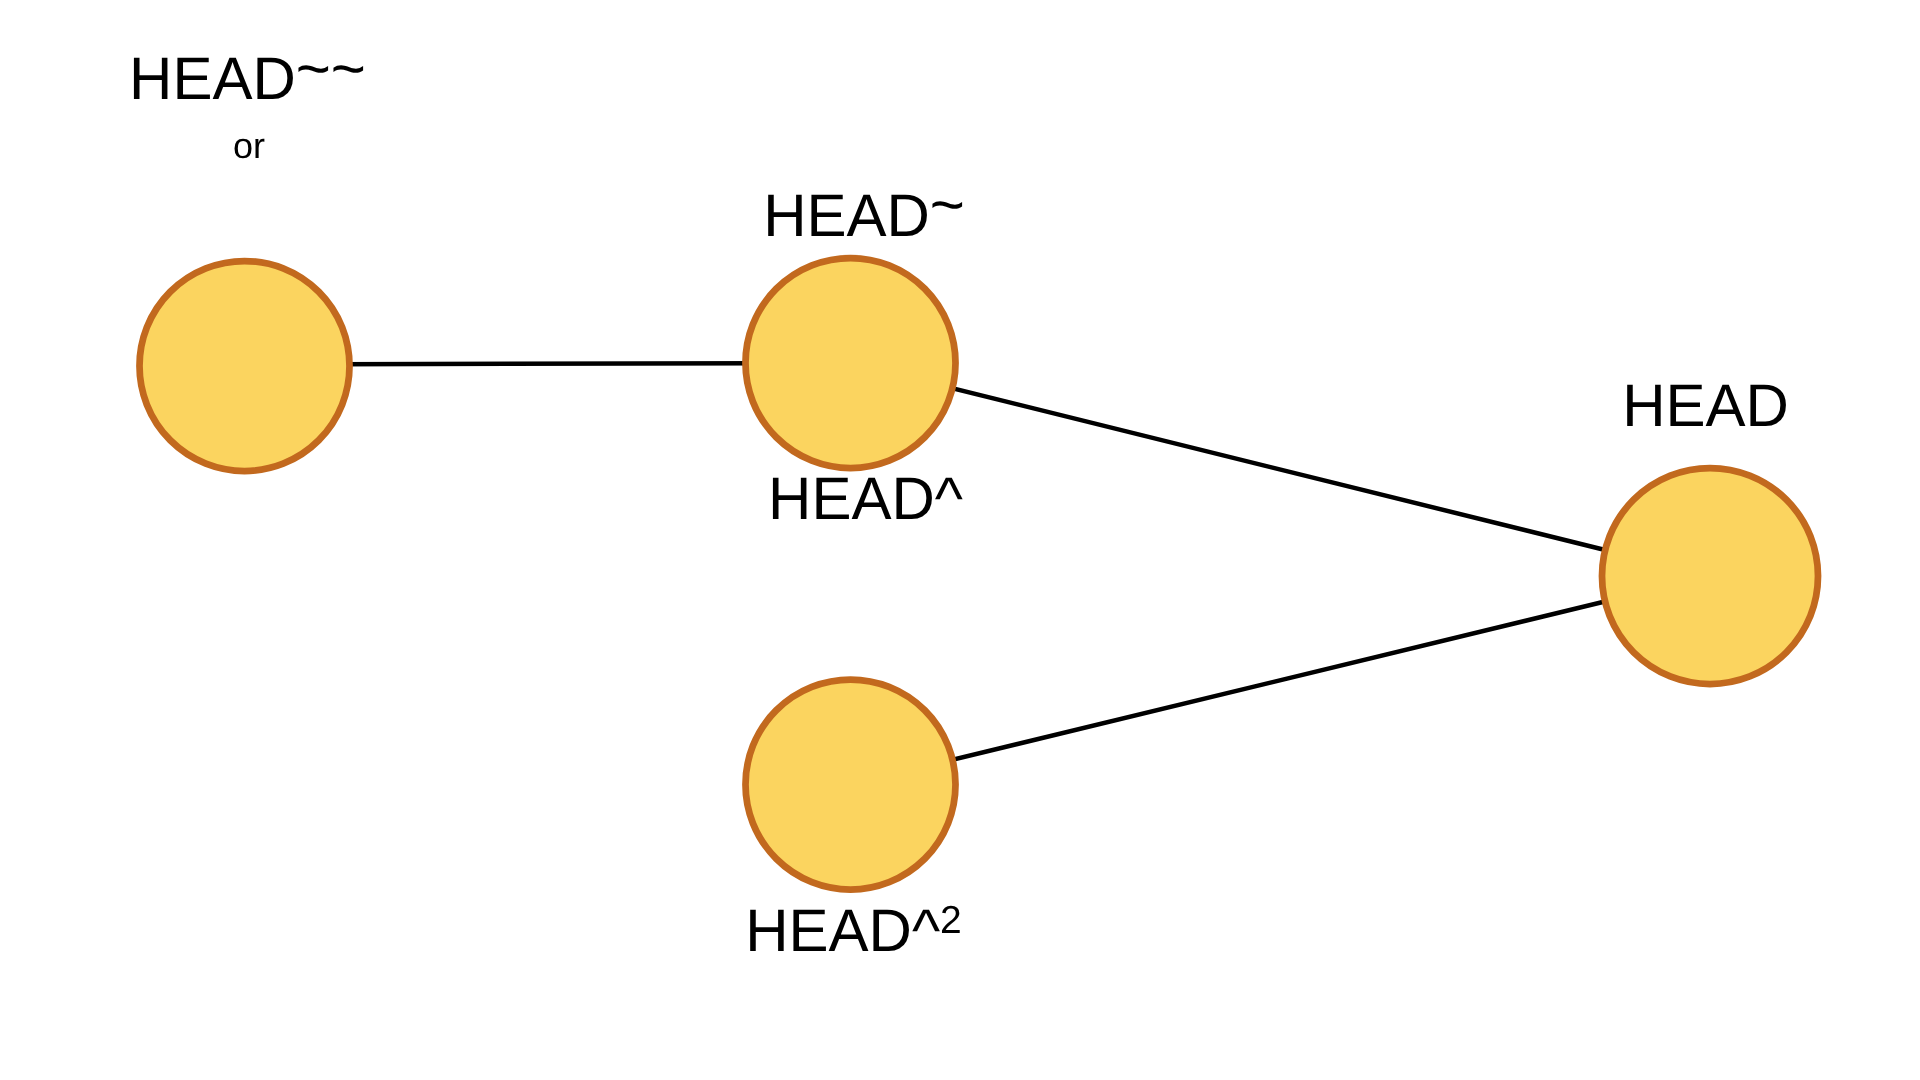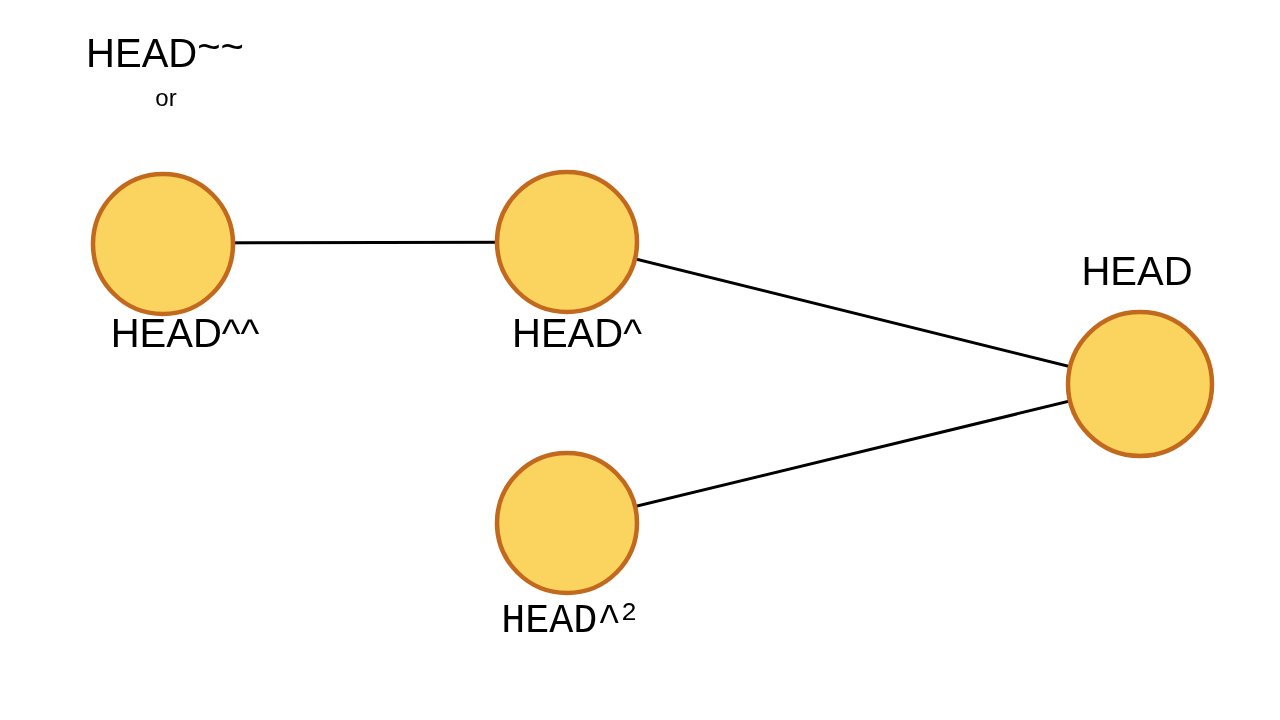--- a/index.html
+++ b/index.html
@@ -67,22 +67,22 @@
     <circle class="node" cx="567" cy="242" r="70"></circle>
     <circle class="node" cx="567" cy="523" r="70"></circle>
     <circle class="node" cx="1140" cy="384" r="72"></circle>
   </svg>
 
   <div class="label" style="left:165px; top:33px;"><span>HEAD</span><span class="tilde">~~</span></div>
 
   <div class="label small" style="left:166px; top:86px;text-align:right;">or</div>
 
 
-  <div class="label" style="left:185px; top:313px;">HEAD^^</div>
 
+  <div class="label" style="left:576px; top:124px;"><span>HEAD</span><span class="tilde">~</span></div>
 
   <div class="label" style="left:577px; top:313px;">HEAD^</div>
 
-  <div class="label" style="left:569px; top:600px;font-family:Liberation Mono, monospace;"><span>HEAD^</span><span class="sup">2</span></div>
+  <div class="label" style="left:569px; top:600px;"><span>HEAD^</span><span class="sup">2</span></div>
 
   <div class="label" style="left:1137px; top:251px;">HEAD</div>
 
 </div>
 
 </body></html>

